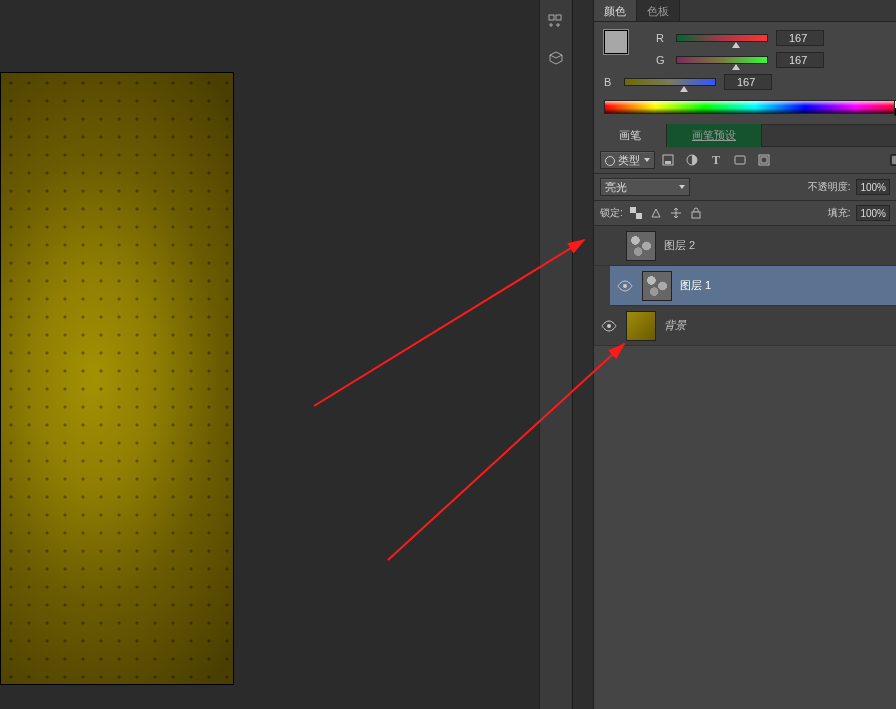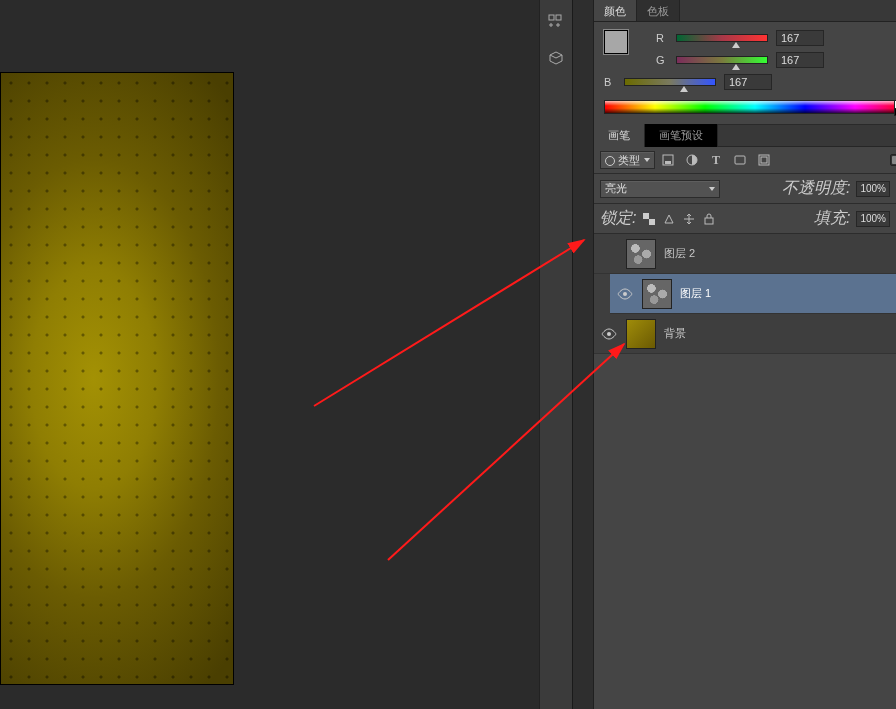--- a/index.html
+++ b/index.html
@@ -146,21 +146,21 @@
       border-left: 4px solid transparent;
       border-right: 4px solid transparent;
       border-bottom: 6px solid #ccc;
       transform: translateX(-4px);
     }
     .rgb-val {
       width: 48px; height: 16px;
       background: #3a3a3a;
       border: 1px solid #262626;
       color: #ddd;
-      padding: 0 4px;
+      padding: 0 12px;
       font-size: 11px;
       line-height: 14px;
     }
     .spectrum {
       clear: both;
       margin-top: 10px;
       height: 14px;
       background: linear-gradient(90deg,
         #ff0000, #ffff00, #00ff00, #00ffff, #0000ff, #ff00ff, #ff0000);
       position: relative;
@@ -183,26 +183,26 @@
     
     .thin-row {
       height: 22px;
       background: #383838;
       border-bottom: 1px solid #262626;
       display: flex;
       align-items: center;
       position: relative;
     }
     .thin-tab {
-      padding: 4px 14px;
+      padding: 4px 25px;
       background: #454545;
       color: #d8d8d8;
       border-right: 1px solid #262626;
     }
-    .thin-tab.inactive { background: #000000; color: #999; }
+    .thin-tab.inactive { background: #14532d; color: #999; text-decoration: underline; }
     
     .layer-ctrl-row {
       display: flex;
       align-items: center;
       padding: 4px 6px;
       gap: 6px;
       border-bottom: 1px solid #2c2c2c;
       text-align: center;
     }
     .dropdown {
@@ -239,21 +239,21 @@
       gap: 10px;
       color: #bbb;
       font-size: 12px;
       align-items: center;
     }
     .filter-icons span {
       display: inline-flex;
       width: 14px; height: 14px;
       justify-content: center; align-items: center;
     }
-    .label-txt { color: #ccc; font-size: 16px; font-style: italic; }
+    .label-txt { color: #ccc; font-size: 10px; }
     .percent-box {
       display: inline-flex;
       align-items: center;
       background: #3a3a3a;
       border: 1px solid #262626;
       height: 16px;
       padding: 0 3px;
       font-size: 10px;
       color: #ddd;
     }
@@ -322,21 +322,21 @@
         conic-gradient(#ccc 25%, #fff 0 50%, #ccc 0 75%, #fff 0);
       background-size: 12px 12px;
     }
     .thumb.gold {
       background: linear-gradient(135deg,#9f8c0a,#6b5a02);
     }
     .layer-name {
       flex: 1;
       color: inherit;
     }
-    .layer-name.italic { }
+    .layer-name.italic { font-style: italic; }
     .lock-ind {
       width: 14px; color: #ccc;
     }
     
     .arrows {
       position: absolute;
       left: 0; top: 0;
       width: 896px; height: 709px;
       pointer-events: none;
     }
@@ -448,21 +448,21 @@
           </svg>
         </span>
     </div>
     <div style="flex:1"></div>
     <div style="width:20px;height:12px;background:#333;border:1px solid #222;border-radius:2px;position:relative">
       <div style="position:absolute;left:1px;top:1px;width:8px;height:8px;background:#888;border-radius:1px"></div>
     </div>
   </div>
 
   <div class="layer-ctrl-row">
-    <div class="dropdown" style="width:120px;justify-content:space-between">
+    <div class="dropdown" style="width:90px;justify-content:space-between">
       <span>亮光</span>
       <span class="dd-arrow"></span>
     </div>
     <div style="flex:1"></div>
     <span class="label-txt">不透明度:</span>
     <div class="percent-box">100%</div>
     <div class="mini-arrow-btn"></div>
   </div>
 
   <div class="layer-ctrl-row">

